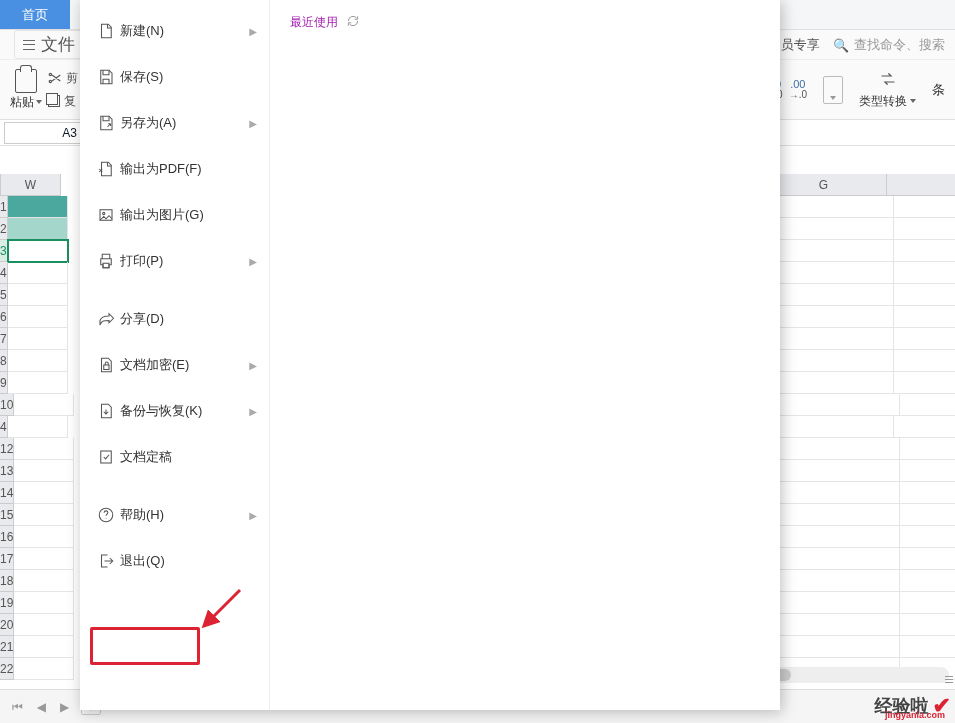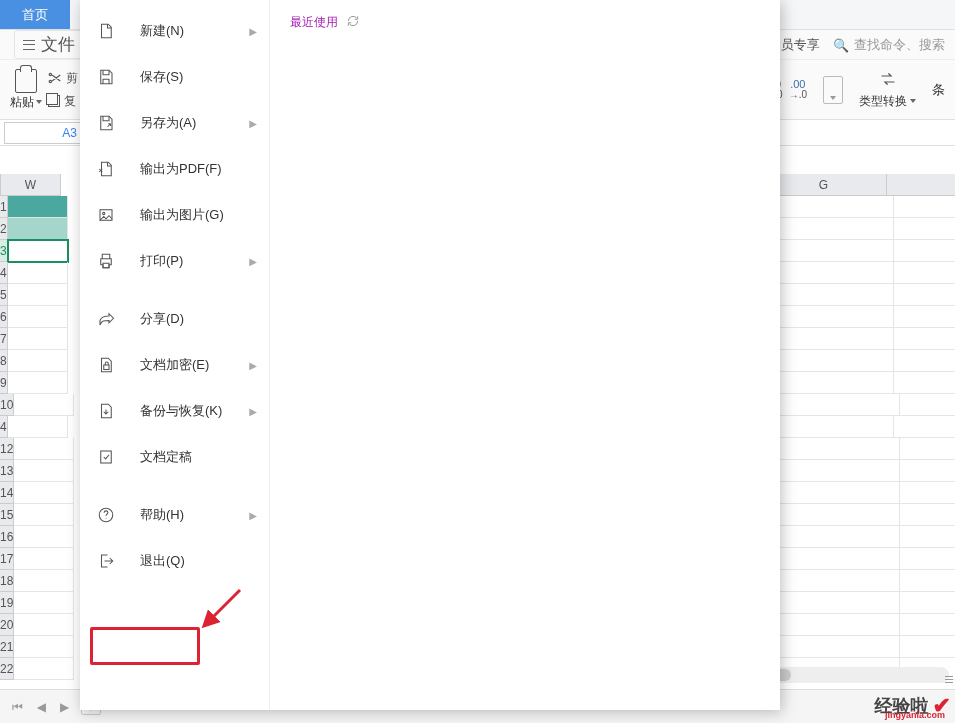--- a/index.html
+++ b/index.html
@@ -38,40 +38,40 @@
     .dec-item { display: flex; flex-direction: column; align-items: center; line-height: 1; }
     .dec-arrow { font-size: 10px; color: #555; }
     .type-convert { display: flex; flex-direction: column; align-items: center; gap: 2px; font-size: 12px; }
     .type-icon svg { width: 22px; height: 18px; }
     .box-outline { width: 20px; height: 28px; border: 1px solid #bbb; border-radius: 2px; position: relative; }
     .box-outline::after { content: ""; position: absolute; bottom: 3px; left: 50%; transform: translateX(-50%); width: 0; height: 0; border-left: 3px solid transparent; border-right: 3px solid transparent; border-top: 4px solid #999; }
     .cond-format { color: #333; font-size: 13px; align-self: center; }
 
     
     .formula-bar { height: 26px; border-bottom: 1px solid #e0e0e0; display: flex; align-items: center; background: #fff; }
-    .name-box { width: 80px; height: 22px; border: 1px solid #ccc; margin-left: 4px; text-align: right; padding-right: 6px; font-size: 12px; color: #3b82f6; display: flex; align-items: center; justify-content: flex-end; }
+    .name-box { width: 80px; height: 22px; border: 1px solid #ccc; margin-left: 4px; text-align: right; padding-right: 6px; font-size: 12px; color: #0f172a; display: flex; align-items: center; justify-content: flex-end; }
 
     
     .grid-wrap { position: absolute; left: 0; top: 174px; right: 0; bottom: 34px; overflow: hidden; }
     .col-headers { display: flex; height: 22px; }
     .corner-cell { width: 30px; height: 22px; background: #e8eaed; border-right: 1px solid #ccc; border-bottom: 1px solid #ccc; }
     .col-header { flex: 0 0 126px; background: #e8eaed; border-right: 1px solid #ccc; border-bottom: 1px solid #ccc; display: flex; align-items: center; justify-content: center; color: #555; }
     .rows { display: flex; flex-direction: column; }
     .row { display: flex; height: 22px; }
     .row-header { width: 30px; background: #e8eaed; border-right: 1px solid #ccc; border-bottom: 1px solid #ccc; display: flex; align-items: center; justify-content: center; color: #555; }
     .row-header.sel { color: #1a8f5f; background: #d9ede4; }
     .cell { flex: 0 0 126px; border-right: 1px solid #e5e5e5; border-bottom: 1px solid #e5e5e5; display: flex; align-items: center; padding: 0 4px; }
     .cell.h1 { background: #4aa89e; }
     .cell.h2 { background: #a5d6cc; }
     .active-cell { outline: 2px solid #1a8f5f; outline-offset: -1px; background: #fff; }
 
     
     .file-menu { position: absolute; left: 80px; top: 0; width: 700px; height: 710px; background: #fff; box-shadow: 2px 2px 14px rgba(0,0,0,0.25); display: flex; z-index: 50; }
     .menu-left { width: 190px; border-right: 1px solid #eee; display: flex; flex-direction: column; padding: 8px 0; }
-    .menu-item { display: flex; align-items: center; height: 46px; padding: 0 16px; gap: 24px; font-size: 13px; color: #333; cursor: pointer; position: relative; }
+    .menu-item { display: flex; align-items: center; height: 46px; padding: 0 16px; gap: 4px; font-size: 13px; color: #333; cursor: pointer; position: relative; }
     .menu-item.hover { background: #ededed; }
     .menu-item .chev { position: absolute; right: 12px; color: #aaa; font-size: 10px; }
     .menu-item .micon { width: 20px; height: 20px; display: flex; align-items: center; justify-content: center; flex-shrink: 0; }
     .menu-item .micon svg { width: 18px; height: 18px; stroke: #555; fill: none; stroke-width: 1.4; }
     .menu-sep { height: 12px; }
     .menu-right { flex: 1; padding: 14px 20px; }
     .recent-header { font-size: 12px; color: #a21caf; display: flex; align-items: center; gap: 8px; }
     .refresh-icon svg { width: 14px; height: 14px; stroke: #888; fill: none; stroke-width: 1.5; }
 
     

